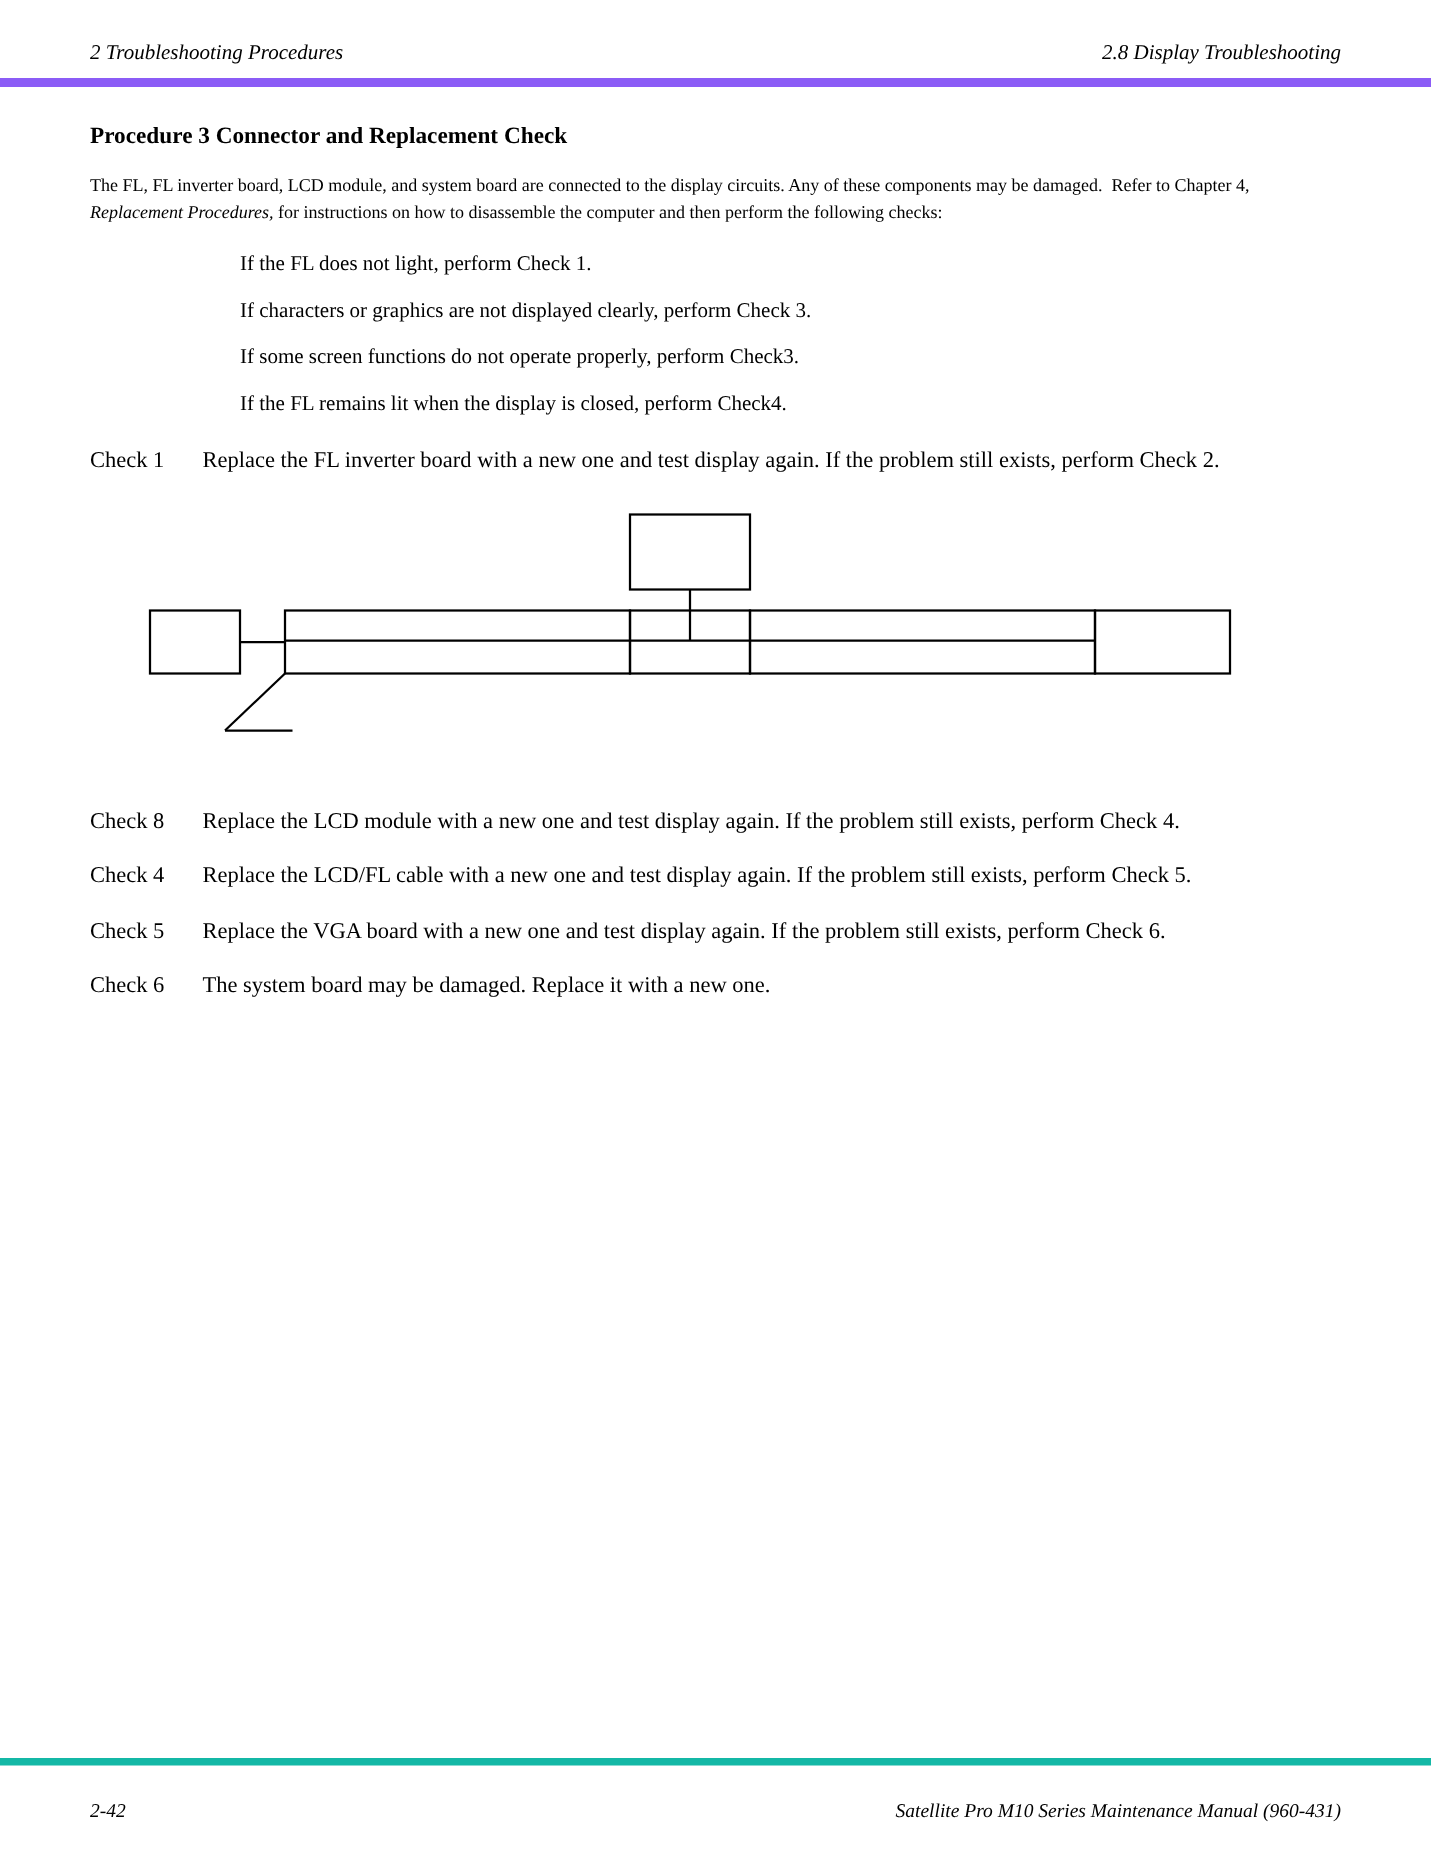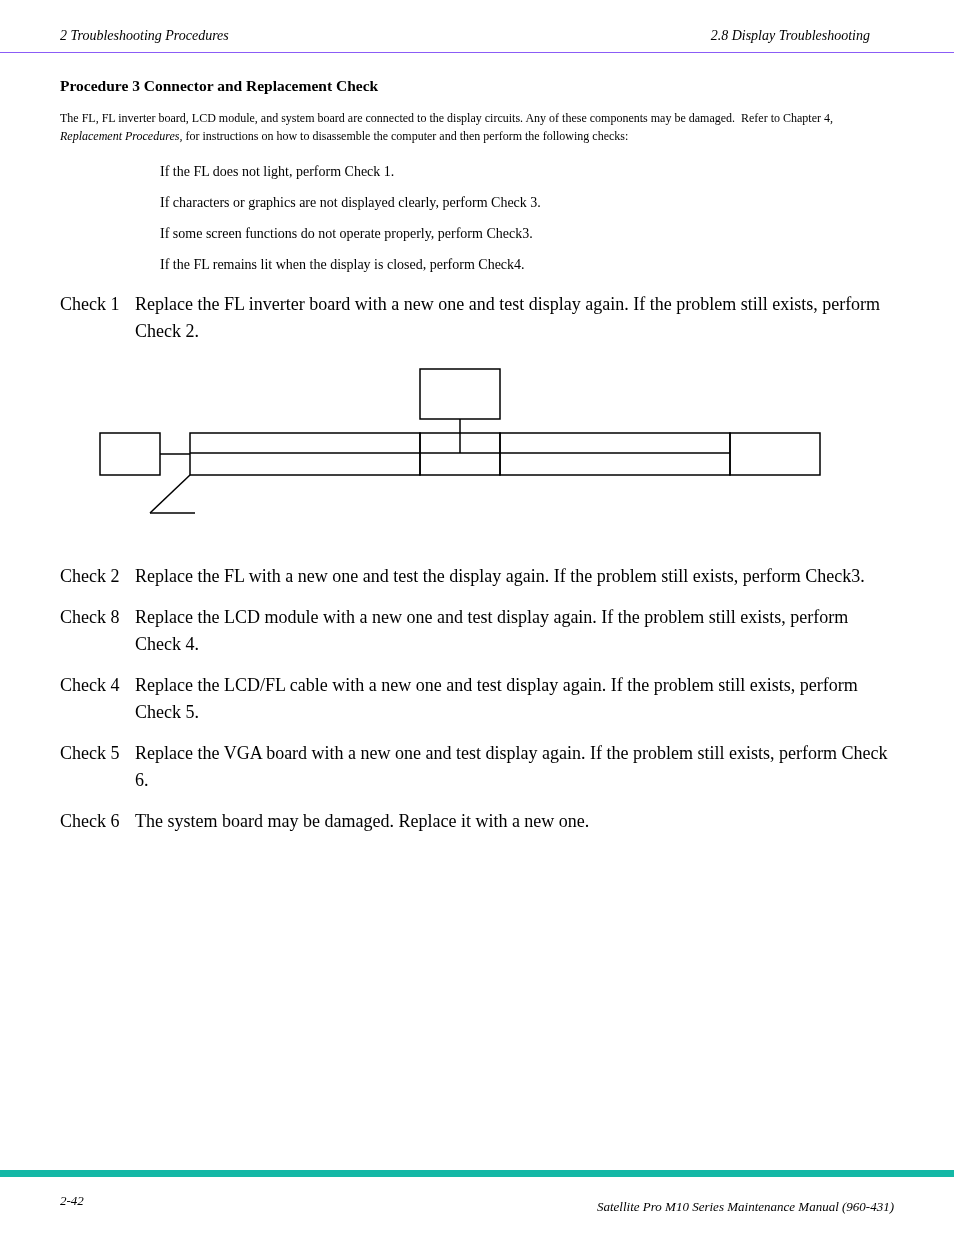--- a/index.html
+++ b/index.html
@@ -20,40 +20,40 @@
       position: relative;
       display: flex;
       flex-direction: column;
     }
 
     
     .header {
       display: flex;
       justify-content: space-between;
       align-items: flex-end;
-      padding: 28px 84px 8px 60px;
-      border-bottom: 1px solid #8b5cf6;
+      padding: 28px 60px 8px 60px;
+      border-bottom: 6px solid #8b5cf6;
       margin-bottom: 24px;
     }
     .header-left {
       font-size: 14px;
       font-style: italic;
     }
     .header-right {
       font-size: 14px;
       font-style: italic;
     }
 
     
     .footer {
       display: flex;
       justify-content: space-between;
-      align-items: center;
+      align-items: flex-end;
       padding: 10px 60px 20px 60px;
-      border-top: 7px solid #14b8a6;
+      border-top: 5px solid #14b8a6;
       margin-top: auto;
     }
     .footer-left {
       font-size: 13px;
       font-style: italic;
     }
     .footer-right {
       font-size: 13px;
       font-style: italic;
       margin-top: 12px;
@@ -84,21 +84,21 @@
     .check-list-item {
       margin-bottom: 10px;
       font-size: 14px;
       line-height: 1.5;
     }
 
     
     .check-item {
       display: flex;
       margin-bottom: 14px;
-      font-size: 18px;
+      font-size: 15px;
       line-height: 1.5;
     }
     .check-label {
       min-width: 75px;
       font-weight: normal;
     }
     .check-text {
       flex: 1;
     }
 
@@ -167,24 +167,20 @@
         <rect x="440" y="68" width="230" height="42" fill="none" stroke="#000" stroke-width="1.5"></rect>
 
         <rect x="670" y="68" width="90" height="42" fill="none" stroke="#000" stroke-width="1.5"></rect>
         <line x1="760" y1="89" x2="760" y2="89" stroke="#000" stroke-width="1.5"></line>
 
         <line x1="130" y1="110" x2="90" y2="148" stroke="#000" stroke-width="1.5"></line>
         <line x1="90" y1="148" x2="135" y2="148" stroke="#000" stroke-width="1.5"></line>
       </svg>
     </div>
 
-    <div class="check-item">
-      <span class="check-label">Check 2</span>
-      <span class="check-text">Replace the FL with a new one and test the display again.  If the problem still exists, perform Check3.</span>
-    </div>
 
     <div class="check-item">
       <span class="check-label">Check 8</span>
       <span class="check-text">Replace the LCD module with a new one and test display again.  If the problem still exists, perform Check 4.</span>
     </div>
 
     <div class="check-item">
       <span class="check-label">Check 4</span>
       <span class="check-text">Replace the LCD/FL cable with a new one and test display again.  If the problem still exists, perform Check 5.</span>
     </div>

